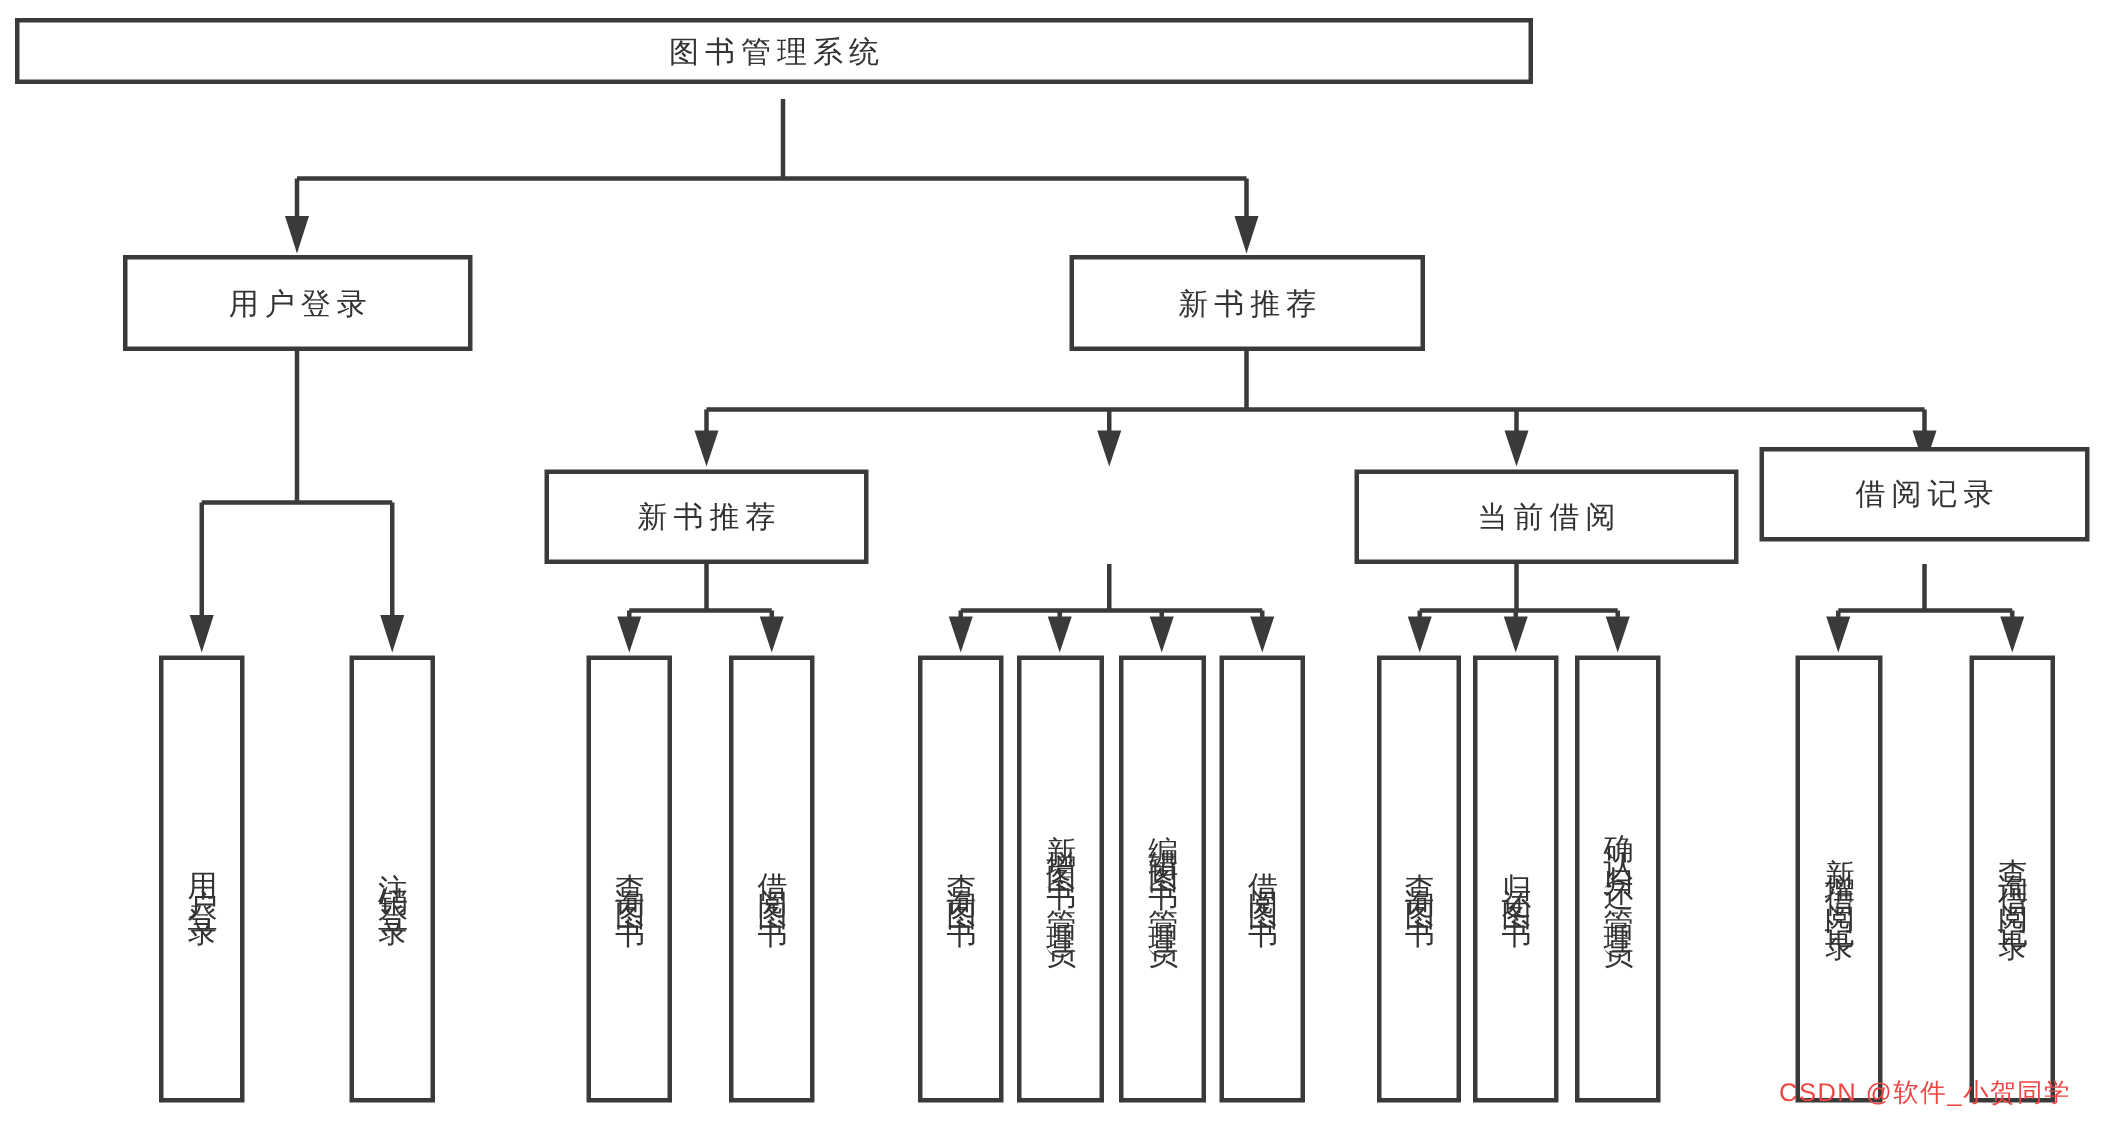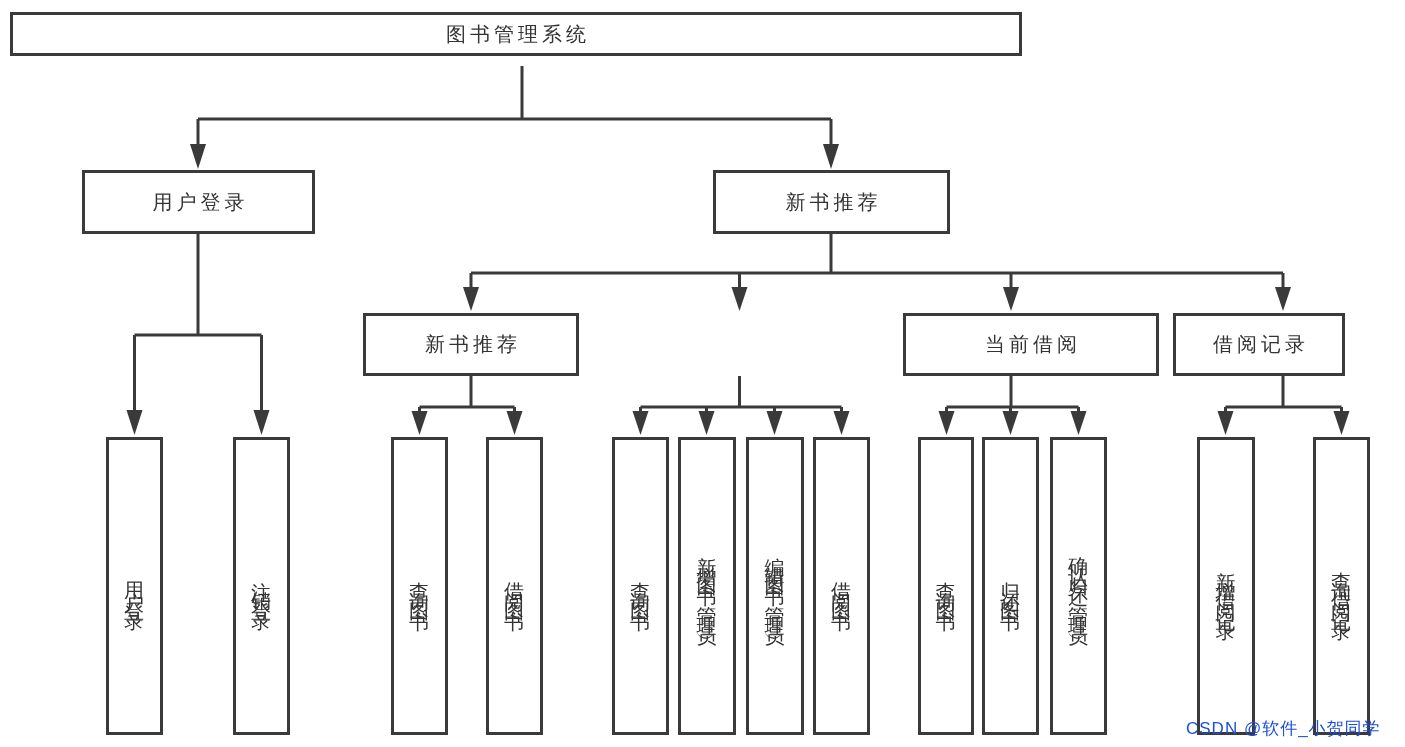--- a/index.html
+++ b/index.html
@@ -44,21 +44,21 @@
     text-orientation: upright;
     letter-spacing: 10px;
     line-height: 1;
     white-space: nowrap;
   }
   #watermark {
     position: absolute;
     left: 1186px;
     top: 717px;
     font-size: 17px;
-    color: #1d4ed8;
+    color: #ef4444;
     letter-spacing: 1px;
     white-space: nowrap;
     z-index: 3;
   }
   .stroke {
     stroke: #3a3a3a;
     stroke-width: 3;
     fill: none;
   }
   .arrow {
@@ -121,21 +121,21 @@
     </g>
   </svg>
 
   <div class="node h" style="left:10px;top:12px;width:1012px;height:44px">图书管理系统</div>
 
   <div class="node h" style="left:82px;top:170px;width:233px;height:64px">用户登录</div>
   <div class="node h" style="left:713px;top:170px;width:237px;height:64px">新书推荐</div>
 
   <div class="node h" style="left:363px;top:313px;width:216px;height:63px">新书推荐</div>
   <div class="node h" style="left:903px;top:313px;width:256px;height:63px">当前借阅</div>
-  <div class="node h" style="left:1173px;top:313px;width:172px;height:63px">借阅记录</div>
+  <div class="node h" style="left:1173px;top:298px;width:220px;height:63px">借阅记录</div>
 
   <div class="node v" style="left:106px;top:437px;width:57px;height:298px">用户登录</div>
   <div class="node v" style="left:233px;top:437px;width:57px;height:298px">注销登录</div>
 
   <div class="node v" style="left:391px;top:437px;width:57px;height:298px">查询图书</div>
   <div class="node v" style="left:486px;top:437px;width:57px;height:298px">借阅图书</div>
 
   <div class="node v" style="left:612px;top:437px;width:57px;height:298px">查询图书</div>
   <div class="node v" style="left:678px;top:437px;width:58px;height:298px">新增图书（管理员）</div>
   <div class="node v" style="left:746px;top:437px;width:58px;height:298px">编辑图书（管理员）</div>

